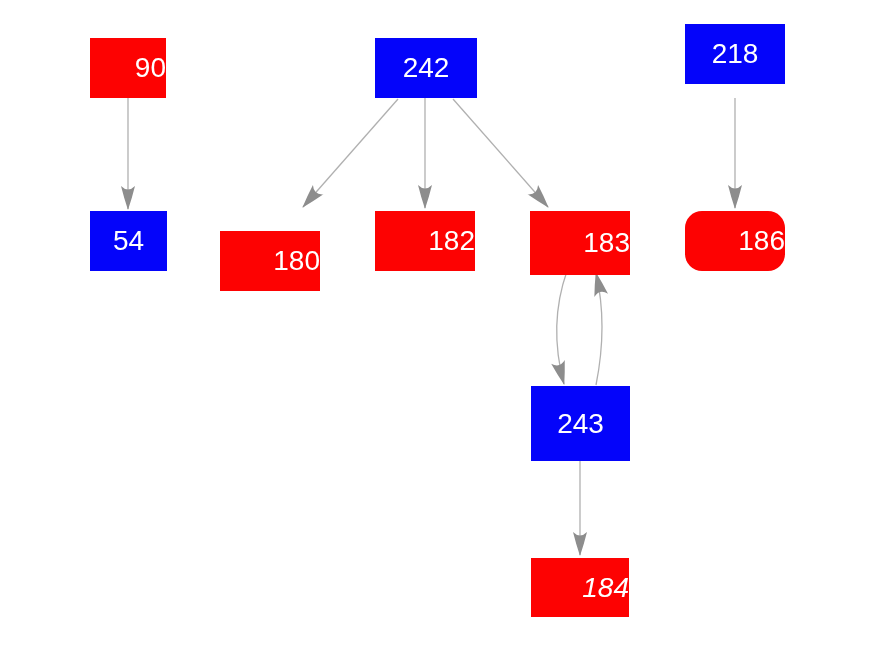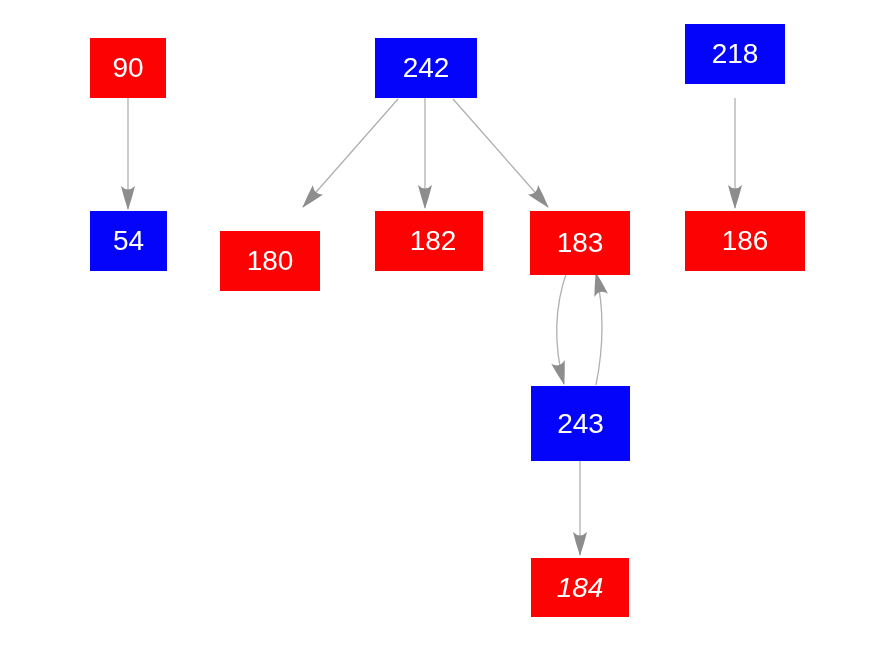--- a/index.html
+++ b/index.html
@@ -33,21 +33,21 @@
   .node {
     position: absolute;
     display: flex;
     align-items: center;
     justify-content: center;
     color: var(--nodetext, #ffffff);
     font-size: 28px;
     line-height: 1;
     user-select: none;
   }
-  .node.red  { background: var(--red, #ff0000); }
+  .node.red  { background: var(--red, #ff0000); justify-content: flex-end; }
   .node.blue { background: var(--blue, #0000ff); }
 </style>
 </head>
 <body>
 
 <div class="canvas">
   <svg class="edge-layer" width="875" height="656" viewBox="0 0 875 656" xmlns="http://www.w3.org/2000/svg">
     <defs>
       <marker id="arrowhead" markerUnits="userSpaceOnUse" markerWidth="26" markerHeight="16" viewBox="0 0 26 16" refX="25" refY="8" orient="auto">
         <path class="arrowhead-shape" d="M26,8 Q14,4 2,1 Q9,8 2,15 Q14,12 26,8 Z"></path>
@@ -73,27 +73,27 @@
       </div>
       <div class="node blue" style="left: 685px; top: 24px; width: 100px; height: 60px; text-align: center;">
         <span>218</span>
       </div>
       <div class="node blue" style="left: 90px; top: 211px; width: 77px; height: 60px; text-align: center;">
         <span>54</span>
       </div>
       <div class="node red" style="left: 220px; top: 211px; width: 100px; height: 60px; margin-top: 20px;">
         <span>180</span>
       </div>
-      <div class="node red" style="left: 375px; top: 211px; width: 100px; height: 60px; padding-left: 8px;">
+      <div class="node red" style="left: 375px; top: 211px; width: 100px; height: 60px;">
         <span>182</span>
       </div>
       <div class="node red" style="left: 530px; top: 211px; width: 100px; height: 64px;">
         <span>183</span>
       </div>
-      <div class="node red" style="left: 685px; top: 211px; width: 120px; height: 60px;">
+      <div class="node red" style="left: 685px; top: 211px; width: 100px; height: 60px; border-radius: 17px;">
         <span>186</span>
       </div>
       <div class="node blue" style="left: 531px; top: 386px; width: 99px; height: 75px;">
         <span>243</span>
       </div>
       <div class="node red" style="left: 531px; top: 558px; width: 98px; height: 59px; font-style: italic;">
         <span>184</span>
       </div>
     </div>
 </div>

